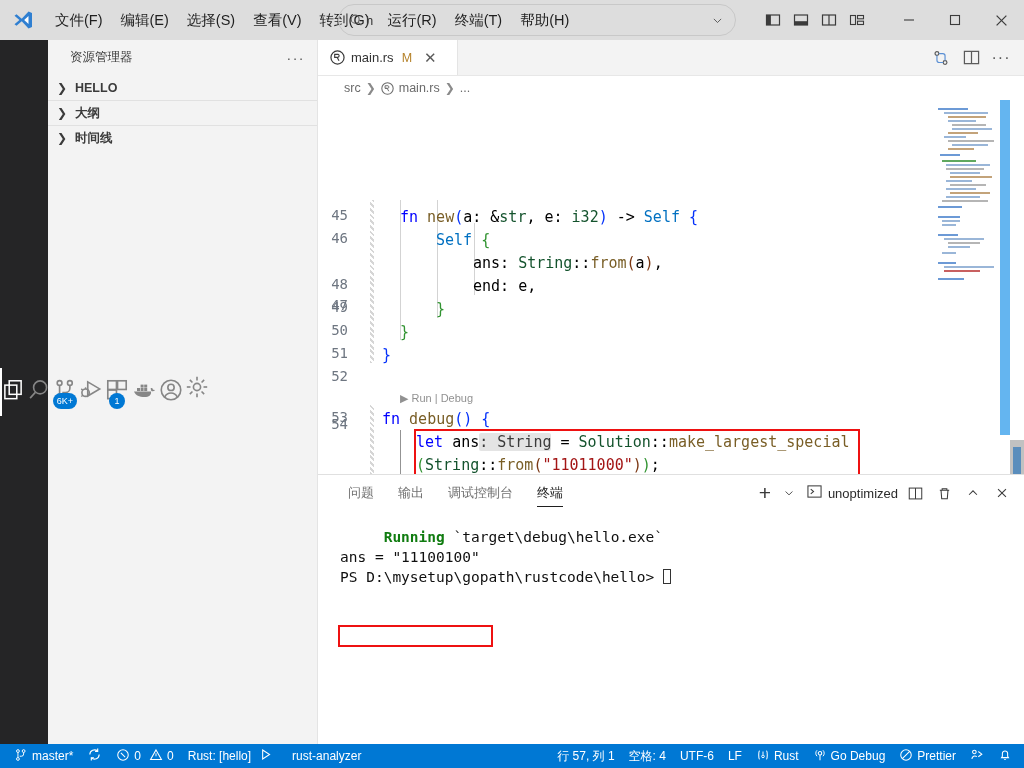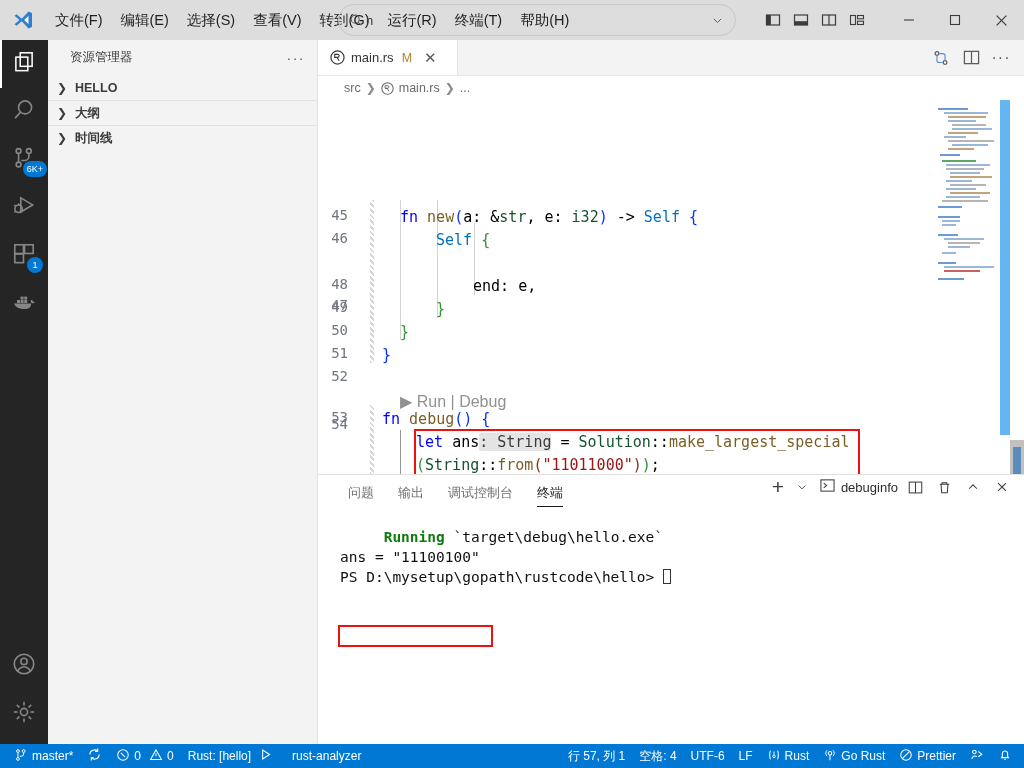--- a/index.html
+++ b/index.html
@@ -32,21 +32,21 @@
   .win-controls { position: absolute; right: 0; top: 0; height: 40px; display: flex; align-items: center; }
   .layout-icons { display: flex; align-items: center; gap: 2px; margin-right: 16px; }
   .lay-btn { width: 26px; height: 32px; display: flex; align-items: center; justify-content: center; }
   .wc { width: 46px; height: 40px; display: flex; align-items: center; justify-content: center; }
 
   
   .bodyrow { flex: 1 1 auto; display: flex; min-height: 0; }
 
   
   .activitybar {
-    width: 48px; background: #252526; display: flex; flex-direction: column;
+    width: 48px; background: #252526; display: flex; flex-direction: row;
     align-items: center; flex: 0 0 48px; position: relative;
   }
   .act-item {
     width: 48px; height: 48px; display: flex; align-items: center; justify-content: center;
     position: relative;
   }
   .act-item.active::before {
     content: ""; position: absolute; left: 0; top: 0; bottom: 0; width: 2px; background: #ffffff;
   }
   .act-spacer { flex: 1 1 auto; }
@@ -116,34 +116,34 @@
   .pl   { color: #000000; }
   .punc { color: #000000; }
   .brk1 { color: #0431fa; }
   .brk2 { color: #319331; }
   .brk3 { color: #7b3814; }
   .inlay { background: #e4e4e4; color: #3b3b3b; border-radius: 2px; }
 
   .indent-guide { position: absolute; width: 1px; background: #d3d3d3; }
   .indent-guide.active { background: #939393; }
 
-  .codelens { position: absolute; font-size: 16px; color: #919191; font-family: "Liberation Sans", sans-serif; }
+  .codelens { position: absolute; font-size: 11px; color: #919191; font-family: "Liberation Sans", sans-serif; }
   .codelens .cl-run { color: #919191; }
 
   .redbox { position: absolute; border: 2px solid #ee1111; pointer-events: none; }
 
   .minimap { position: absolute; right: 14px; top: 0; width: 80px; bottom: 0; overflow: hidden; }
   .mm-line { position: absolute; height: 2px; }
   .mm-slider { position: absolute; right: 0; width: 10px; background: #64b5f0; }
   .ed-scroll-marks { position: absolute; right: 0; width: 14px; }
 
   
   .panel { height: 270px; flex: 0 0 270px; background: #ffffff; display: flex; flex-direction: column;
            border-top: 1px solid #e0e0e0; }
-  .panel-head { height: 36px; display: flex; align-items: flex-start; padding-left: 18px; }
+  .panel-head { height: 36px; display: flex; align-items: center; padding-left: 18px; }
   .p-tab { font-size: 13px; color: #707070; padding: 0 12px; height: 36px; display: flex; align-items: center; position: relative; }
   .p-tab.active { color: #1f1f1f; }
   .p-tab.active::after { content: ""; position: absolute; left: 12px; right: 12px; bottom: 4px; height: 1.5px; background: #1f1f1f; }
   .p-fill { flex: 1 1 auto; }
   .p-actions { display: flex; align-items: center; gap: 5px; padding-right: 10px; }
   .pa-btn { width: 24px; height: 24px; display: flex; align-items: center; justify-content: center; }
   .shellname { font-size: 13px; color: #2b2b2b; margin-left: 3px; }
 
   .termbody { flex: 1 1 auto; position: relative; padding: 16px 0 0 22px; overflow: hidden; }
   .tline { font-family: "DejaVu Sans Mono", monospace; font-size: 14.5px; line-height: 20px; white-space: pre; color: #0f0f0f; }
@@ -434,20 +434,21 @@
           </div>
 
           <div class="codelines">
             <div class="indent-guide" style="left:22px;top:100px;height:140px;"></div>
             <div class="indent-guide" style="left:59px;top:100px;height:118px;"></div>
             <div class="indent-guide" style="left:96px;top:123px;height:72px;"></div>
             <div class="indent-guide active" style="left:22px;top:330px;height:95px;"></div>
 
             <div class="cl" style="top:106px;left:22px;"><span class="kw">fn</span> <span class="fnm">new</span><span class="brk1">(</span><span class="pl">a</span><span class="punc">: &amp;</span><span class="ty">str</span><span class="punc">,</span> <span class="pl">e</span><span class="punc">: </span><span class="ty">i32</span><span class="brk1">)</span> <span class="punc">-&gt;</span> <span class="kw2">Self</span> <span class="brk1">{</span></div>
             <div class="cl" style="top:129px;left:58px;"><span class="kw2">Self</span> <span class="brk2">{</span></div>
+            <div class="cl" style="top:152px;left:95px;"><span class="pl">ans</span><span class="punc">: </span><span class="ty">String</span><span class="punc">::</span><span class="fnm">from</span><span class="brk3">(</span><span class="pl">a</span><span class="brk3">)</span><span class="punc">,</span></div>
             <div class="cl" style="top:175px;left:95px;"><span class="pl">end</span><span class="punc">: </span><span class="pl">e</span><span class="punc">,</span></div>
             <div class="cl" style="top:198px;left:58px;"><span class="brk2">}</span></div>
             <div class="cl" style="top:221px;left:22px;"><span class="brk2">}</span></div>
             <div class="cl" style="top:244px;left:4px;"><span class="brk1">}</span></div>
 
             <div class="codelens" style="top:292px;left:22px;">
               <span>▶</span>
               <span class="cl-run">Run | Debug</span>
             </div>
             <div class="cl" style="top:308px;left:4px;"><span class="kw">fn</span> <span class="fnm">debug</span><span class="brk1">()</span> <span class="brk1">{</span></div>
@@ -523,21 +524,21 @@
                   <polyline points="3.5,6 8,10.5 12.5,6" fill="none" stroke="#3b3b3b" stroke-width="1.2"></polyline>
                 </svg>
             </div>
             <div style="display:flex;align-items:center;gap:3px;margin-left:6px;">
               <span>
                 <svg width="15" height="15" viewBox="0 0 16 16">
                   <rect x="1" y="2" width="14" height="12" fill="none" stroke="#3b3b3b" stroke-width="1.1"></rect>
                   <polyline points="4,5.5 7,8 4,10.5" fill="none" stroke="#3b3b3b" stroke-width="1.1"></polyline>
                 </svg>
               </span>
-              <span class="shellname">debuginfo</span>
+              <span class="shellname">unoptimized</span>
             </div>
             <div class="pa-btn">
               <svg width="15" height="15" viewBox="0 0 18 18">
                 <rect x="1.5" y="2.5" width="15" height="13" fill="none" stroke="#3b3b3b" stroke-width="1.2"></rect>
                 <line x1="9" y1="2.5" x2="9" y2="15.5" stroke="#3b3b3b" stroke-width="1.2"></line>
               </svg>
             </div>
             <div class="pa-btn">
               <svg width="15" height="15" viewBox="0 0 16 16">
                 <path d="M3 4.5 h10 M5.5 4.5 v-1.5 h5 v1.5 M4.3 4.5 l0.7 9 h6 l0.7 -9" fill="none" stroke="#3b3b3b" stroke-width="1.1"></path>
@@ -634,21 +635,21 @@
       <span>Rust</span>
     </div>
     <div class="sb-item">
       <span>
         <svg width="14" height="14" viewBox="0 0 16 16">
           <circle cx="8" cy="6" r="2" fill="none" stroke="#fff" stroke-width="1.2"></circle>
           <path d="M4.6 2.6 a4.8 4.8 0 0 0 0 6.8 M11.4 2.6 a4.8 4.8 0 0 1 0 6.8" fill="none" stroke="#fff" stroke-width="1.1"></path>
           <line x1="8" y1="8" x2="8" y2="14" stroke="#fff" stroke-width="1.2"></line>
         </svg>
       </span>
-      <span>Go Rust</span>
+      <span>Go Debug</span>
     </div>
     <div class="sb-item">
       <span>
         <svg width="14" height="14" viewBox="0 0 16 16">
           <circle cx="8" cy="8" r="6" fill="none" stroke="#fff" stroke-width="1.2"></circle>
           <line x1="3.8" y1="12.2" x2="12.2" y2="3.8" stroke="#fff" stroke-width="1.2"></line>
         </svg>
       </span>
       <span>Prettier</span>
     </div>

